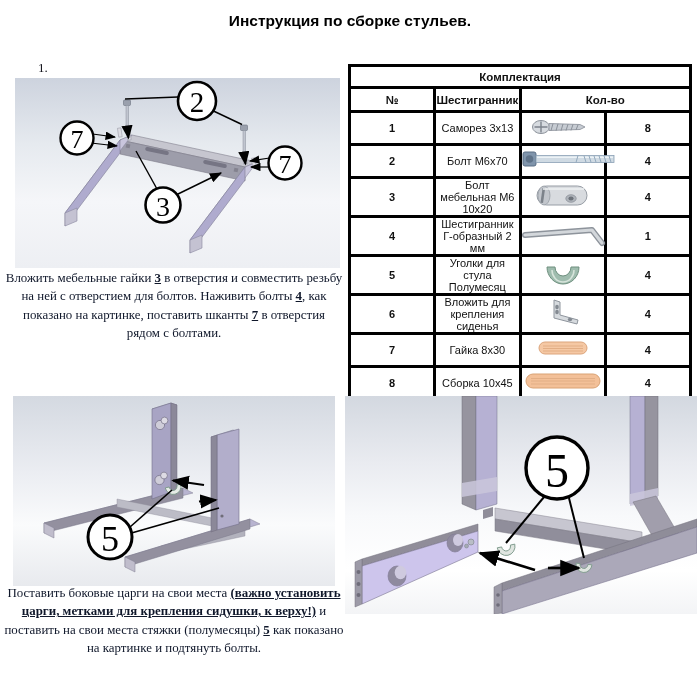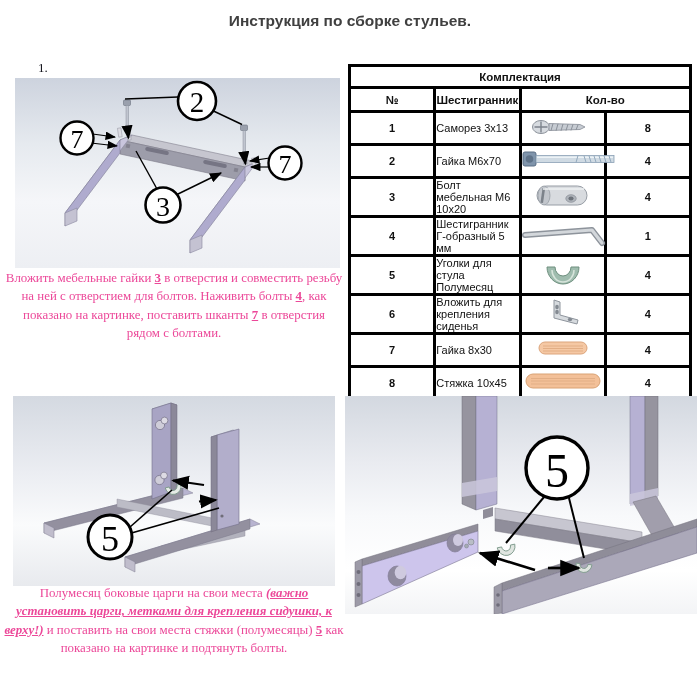--- a/index.html
+++ b/index.html
@@ -1,33 +1,33 @@
 <!DOCTYPE html>
 <html><head>
 <meta charset="utf-8">
 <style>
   html,body{margin:0;padding:0;}
   body{width:700px;height:700px;background:#fff;position:relative;overflow:hidden;
        font-family:"Liberation Serif",serif;color:#111;}
   .abs{position:absolute;}
   .doc-title{top:12px;left:0;width:700px;text-align:center;
-      font-family:"Liberation Sans",sans-serif;font-weight:bold;font-size:15.5px;color:#404040;}
+      font-family:"Liberation Sans",sans-serif;font-weight:bold;font-size:15.5px;color:#000000;}
   .step-heading{top:60px;left:38px;font-size:13px;display:flex;gap:16px;color:#14141c;}
-  .para{font-size:12.9px;line-height:1.42;text-align:center;color:#ec4899;}
+  .para{font-size:12.9px;line-height:1.42;text-align:center;color:#0f172a;}
   .para1{top:269px;left:5px;width:338px;}
   .para2{top:584px;left:4px;width:340px;}
   .ref{font-weight:bold;text-decoration:underline;}
-  .boldu{font-weight:bold;text-decoration:underline;font-style:italic;}
+  .boldu{font-weight:bold;text-decoration:underline;}
   table.parts{border-collapse:collapse;font-family:"Liberation Sans",sans-serif;
       table-layout:fixed;width:344px;}
   table.parts th, table.parts td{border:3px solid #000000;padding:0;}
   .tbl-title{font-size:11.5px;font-weight:bold;text-align:center;height:19px;}
   .tbl-head{font-size:11.5px;font-weight:bold;text-align:center;height:21px;}
   td.c-num{width:30px;text-align:center;font-weight:bold;font-size:11px;height:30px;}
-  td.c-name{width:172px;font-size:11px;padding-left:7px;}
+  td.c-name{width:172px;font-size:11px;padding-left:7px;text-align:center;}
   td.c-img{width:106px;text-align:center;vertical-align:middle;}
   td.c-qty{width:36px;text-align:center;font-weight:bold;font-size:11px;}
   svg text.callout{font-family:"Liberation Serif",serif;fill:#000;}
 </style>
 </head>
 <body>
 
 <div class="abs doc-title">Инструкция по сборке стульев.</div>
 
 <div class="abs step-heading">
@@ -138,21 +138,21 @@
         <td class="c-img"><svg width="66" height="24" viewBox="0 0 66 24">
             <ellipse cx="11" cy="13" rx="8.5" ry="6.5" fill="#d7dbe0" stroke="#8a9099"></ellipse>
             <path d="M4.5,13 h13 M11,7.5 v11" stroke="#7d838c" stroke-width="1.4" fill="none"></path>
             <polygon points="19,9.5 50,10.5 55,13 50,15.5 19,16.5" fill="#c7ccd3" stroke="#868c95" stroke-width="0.8"></polygon>
             <path d="M23,9.6 l-2,7 M28,9.8 l-2,7 M33,10 l-2,6.8 M38,10.2 l-2,6.4 M43,10.4 l-2,6 M48,10.8 l-2,5.2" stroke="#8a9099" stroke-width="1" fill="none"></path>
           </svg></td>
         <td class="c-qty">8</td>
       </tr>
       <tr>
         <td class="c-num">2</td>
-        <td class="c-name">Гайка  М6х70</td>
+        <td class="c-name">Болт  М6х70</td>
         <td class="c-img"><svg width="96" height="24" viewBox="0 0 96 24">
             <rect x="1" y="5" width="13" height="14" rx="2" fill="#7f94ab" stroke="#5a6e84"></rect>
             <circle cx="7.5" cy="12" r="3.8" fill="#5f7389"></circle>
             <rect x="14" y="8.5" width="78" height="7" fill="#cfdae3" stroke="#8ba0b5" stroke-width="0.8"></rect>
             <line x1="15" y1="10.2" x2="91" y2="10.2" stroke="#ecf2f6" stroke-width="1.6"></line>
             <path d="M56,8.5 l-2,7 M62,8.8 l2,6.4 M67,8.8 l2,6.4 M72,8.8 l2,6.4 M77,8.8 l2,6.4 M82,8.8 l2,6.4 M87,8.8 l2,6.4" stroke="#93a9bd" stroke-width="1" fill="none"></path>
           </svg></td>
         <td class="c-qty">4</td>
       </tr>
       <tr>
@@ -163,21 +163,21 @@
             <ellipse cx="13" cy="13.5" rx="6" ry="9.5" fill="#c2c6cc" stroke="#979da5" stroke-width="0.8"></ellipse>
             <rect x="10.5" y="6" width="2.6" height="15" fill="#7c828a" transform="rotate(8 11.8 13.5)"></rect>
             <line x1="12" y1="7" x2="53" y2="7" stroke="#eef0f2" stroke-width="1.6"></line>
             <ellipse cx="40" cy="16.5" rx="5.2" ry="3.8" fill="#aeb3ba" stroke="#878d95" stroke-width="0.7"></ellipse>
             <ellipse cx="40" cy="16.5" rx="2.6" ry="1.9" fill="#6d737b"></ellipse>
           </svg></td>
         <td class="c-qty">4</td>
       </tr>
       <tr>
         <td class="c-num">4</td>
-        <td class="c-name">Шестигранник Г-образный 5 мм</td>
+        <td class="c-name">Шестигранник Г-образный 2 мм</td>
         <td class="c-img"><svg width="88" height="26" viewBox="0 0 88 26">
             <path d="M3,14 L70,9 L80,22" fill="none" stroke="#8d939b" stroke-width="6" stroke-linecap="round" stroke-linejoin="round"></path>
             <path d="M3,14 L70,9 L80,22" fill="none" stroke="#d3d7db" stroke-width="3.2" stroke-linecap="round" stroke-linejoin="round"></path>
           </svg></td>
         <td class="c-qty">1</td>
       </tr>
       <tr>
         <td class="c-num">5</td>
         <td class="c-name">Уголки для стула Полумесяц</td>
         <td class="c-img"><svg width="40" height="27" viewBox="0 0 40 27">
@@ -201,21 +201,21 @@
         <td class="c-num">7</td>
         <td class="c-name">Гайка 8х30</td>
         <td class="c-img"><svg width="52" height="18" viewBox="0 0 52 18">
             <rect x="2" y="3" width="48" height="12" rx="6" fill="#f5c8a4" stroke="#dca57c"></rect>
             <path d="M6,7 h40 M6,9.5 h40 M6,12 h40" stroke="#e2ae85" stroke-width="1" fill="none"></path>
           </svg></td>
         <td class="c-qty">4</td>
       </tr>
       <tr>
         <td class="c-num">8</td>
-        <td class="c-name">Стяжка 10х45</td>
+        <td class="c-name">Сборка 10х45</td>
         <td class="c-img"><svg width="78" height="20" viewBox="0 0 78 20">
             <rect x="2" y="3" width="74" height="14" rx="7" fill="#f3c098" stroke="#d9a275"></rect>
             <path d="M7,7.5 h64 M7,10 h64 M7,13 h64" stroke="#e2ae85" stroke-width="1" fill="none"></path>
           </svg></td>
         <td class="c-qty">4</td>
       </tr>
     </tbody>
 </table>
 
 <svg class="abs" style="left:13px;top:396px" width="322" height="190" viewBox="0 0 322 190">
@@ -274,21 +274,21 @@
 
   <g>
     <line x1="117" y1="131" x2="159" y2="94" stroke="#000" stroke-width="1.6"></line>
     <line x1="118.5" y1="137" x2="206" y2="112" stroke="#000" stroke-width="1.6"></line>
     <circle cx="97" cy="141" r="22" fill="#fff" stroke="#000" stroke-width="3"></circle>
     <text class="callout" x="97" y="142.5" font-size="36" text-anchor="middle" dominant-baseline="central">5</text>
   </g>
 </svg>
 
 <div class="abs para para2">
-  <span>Полумесяц боковые царги на свои места </span><span class="boldu">(важно установить царги, метками для крепления сидушки, к верху!)</span><span> и поставить на свои места стяжки (полумесяцы) </span><span class="ref">5</span><span> как показано на картинке и подтянуть болты.</span>
+  <span>Поставить боковые царги на свои места </span><span class="boldu">(важно установить царги, метками для крепления сидушки, к верху!)</span><span> и поставить на свои места стяжки (полумесяцы) </span><span class="ref">5</span><span> как показано на картинке и подтянуть болты.</span>
 </div>
 
 <svg class="abs" style="left:345px;top:396px" width="352" height="218" viewBox="0 0 352 218">
   <defs>
     <linearGradient id="bgC" x1="0" y1="0" x2="0" y2="1">
       <stop offset="0" stop-color="#d3d8e0"></stop>
         <stop offset="0.3" stop-color="#e9ebf0"></stop>
       <stop offset="0.55" stop-color="#f8f9fb"></stop>
         <stop offset="0.8" stop-color="#ffffff"></stop>
       <stop offset="1" stop-color="#f3f4f6"></stop>

